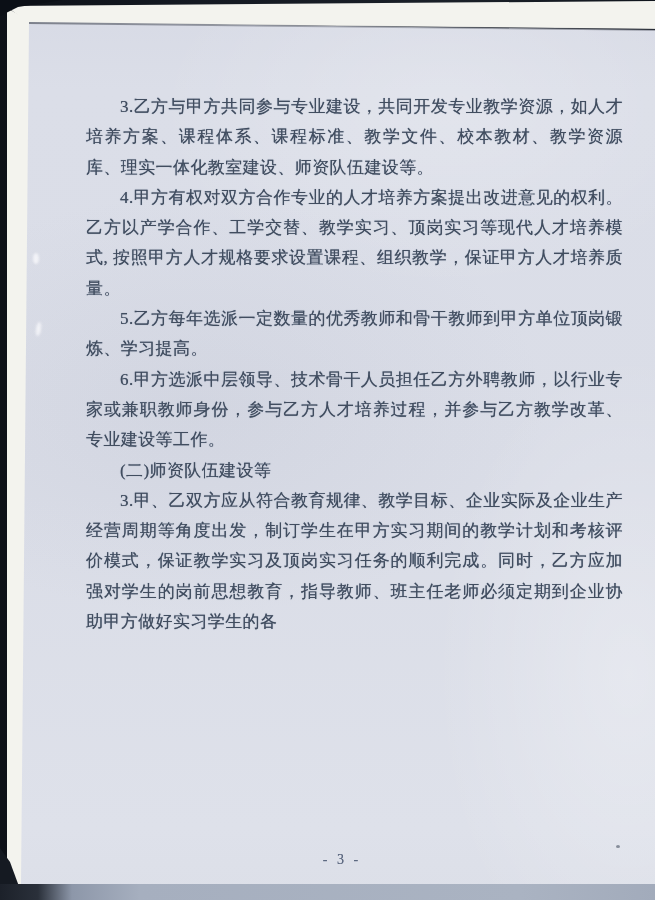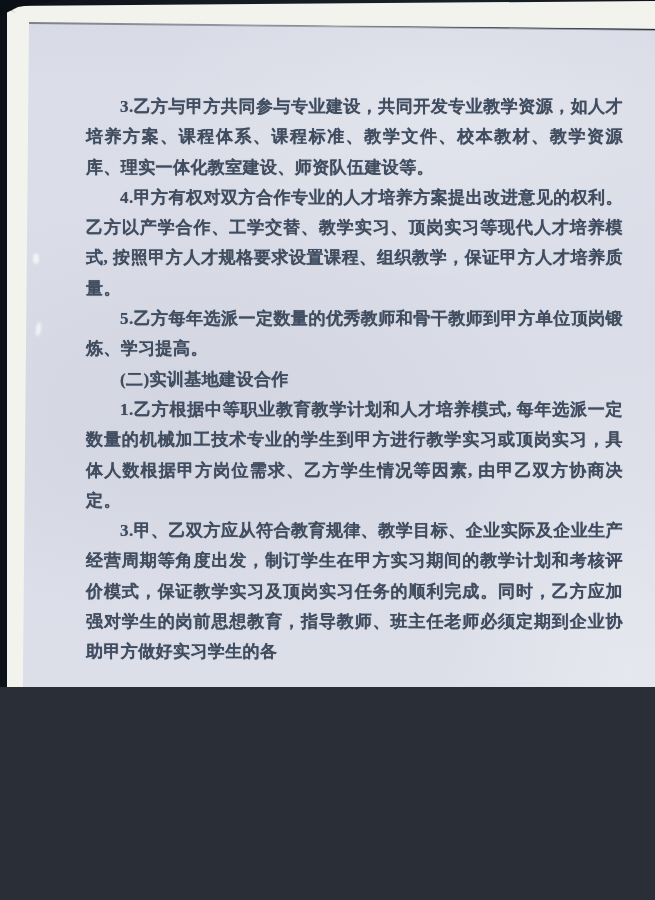--- a/index.html
+++ b/index.html
@@ -1,20 +1,19 @@
 <!DOCTYPE html>
 <html style="--paper: #dbdee8; --paper-edge: #f3f3ee; --scan-bg: #13171f; --bottom-band: #a6afbf; --ink: #414d5f;"><head>
 <meta charset="utf-8">
 <style>
   html,body{margin:0;padding:0;background:#2a2e36;}
   .scan{
-    position:relative;width:655px;height:687px;overflow:hidden;
+    position:relative;width:655px;height:900px;overflow:hidden;
     background:linear-gradient(90deg,#0d1118 0%,#141922 30%,#1a2028 70%,#10151d 100%);
     font-family:"Liberation Serif","DejaVu Serif",serif;
-    font-weight:bold;
   }
   
   .backing-top{
     position:absolute;left:0;top:0;width:655px;height:34px;
     background:var(--paper-edge,#f3f3ee);
     clip-path:polygon(6px 6px,655px 1px,655px 29px,28px 23px);
   }
   .backing-left{
     position:absolute;left:0;top:0;width:40px;height:900px;
     background:var(--paper-edge,#f0f1ec);
@@ -82,22 +81,22 @@
   <div class="paper-top-shadow"></div>
 
   <div class="scuff s1"></div>
   <div class="scuff s2"></div>
   <div class="speck"></div>
 
   <div class="text-block">
     <p>3.乙方与甲方共同参与专业建设，共同开发专业教学资源，如人才培养方案、课程体系、课程标准、教学文件、校本教材、教学资源库、理实一体化教室建设、师资队伍建设等。</p>
     <p>4.甲方有权对双方合作专业的人才培养方案提出改进意见的权利。乙方以产学合作、工学交替、教学实习、顶岗实习等现代人才培养模式, 按照甲方人才规格要求设置课程、组织教学，保证甲方人才培养质量。</p>
     <p>5.乙方每年选派一定数量的优秀教师和骨干教师到甲方单位顶岗锻炼、学习提高。</p>
-    <p class="heading">(二)实训基地建设合作</p>
-    <p>1.乙方根据中等职业教育教学计划和人才培养模式, 每年选派一定数量的机械加工技术专业的学生到甲方进行教学实习或顶岗实习，具体人数根据甲方岗位需求、乙方学生情况等因素, 由甲乙双方协商决定。</p>
+    <p>6.甲方选派中层领导、技术骨干人员担任乙方外聘教师，以行业专家或兼职教师身份，参与乙方人才培养过程，并参与乙方教学改革、专业建设等工作。</p>
+    <p class="heading">(二)师资队伍建设等</p>
     <p>3.甲、乙双方应从符合教育规律、教学目标、企业实际及企业生产经营周期等角度出发，制订学生在甲方实习期间的教学计划和考核评价模式，保证教学实习及顶岗实习任务的顺利完成。同时，乙方应加强对学生的岗前思想教育，指导教师、班主任老师必须定期到企业协助甲方做好实习学生的各</p>
   </div>
 
   <div class="page-number">- 3 -</div>
 
   <div class="corner-bl"></div>
   <div class="bottom-band"></div>
 </div>
 
 </body></html>

